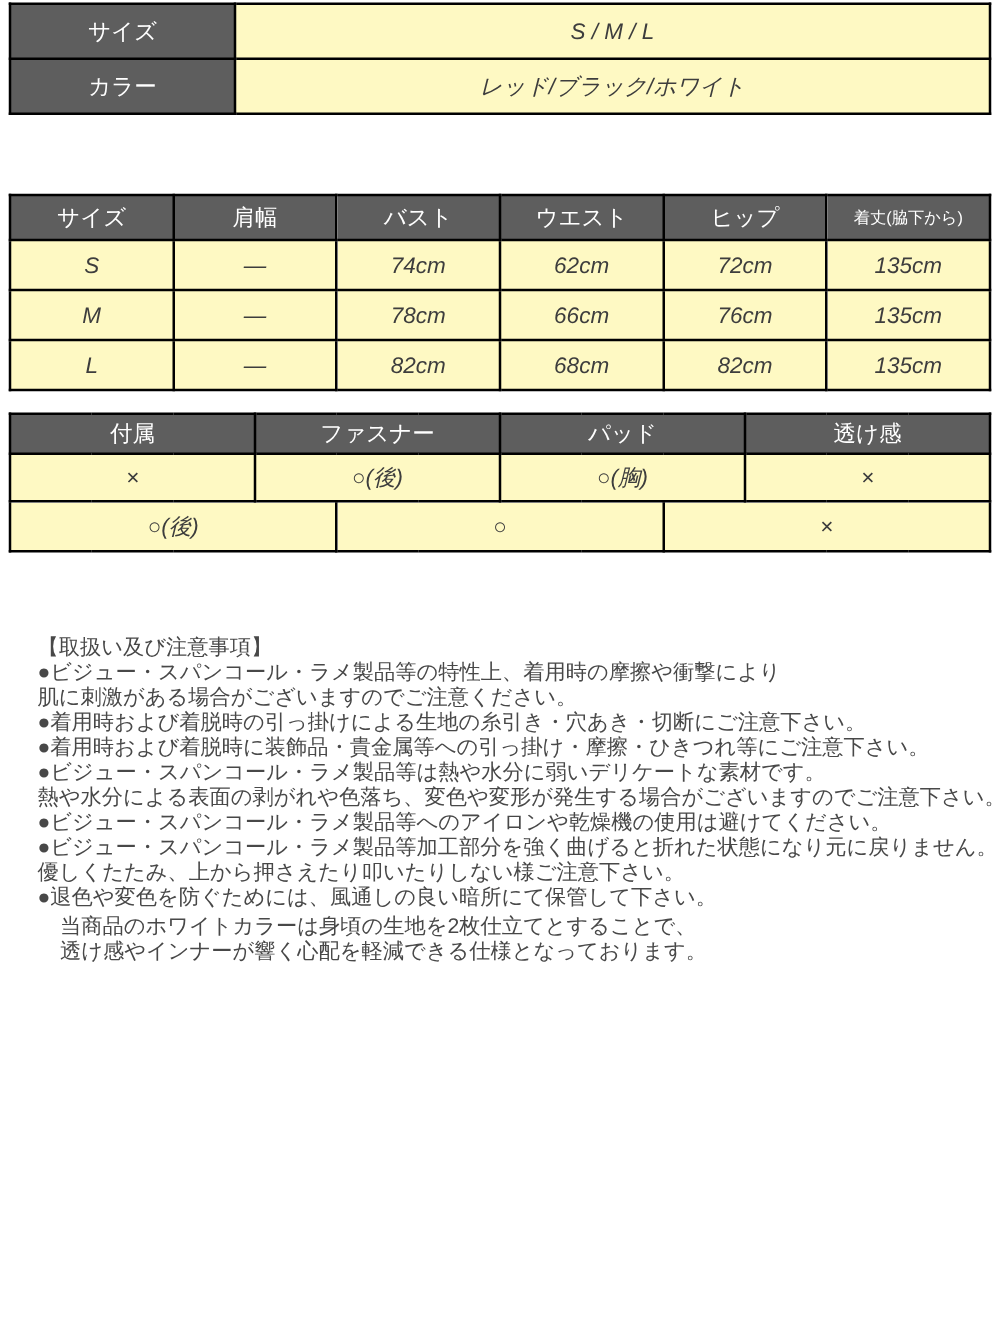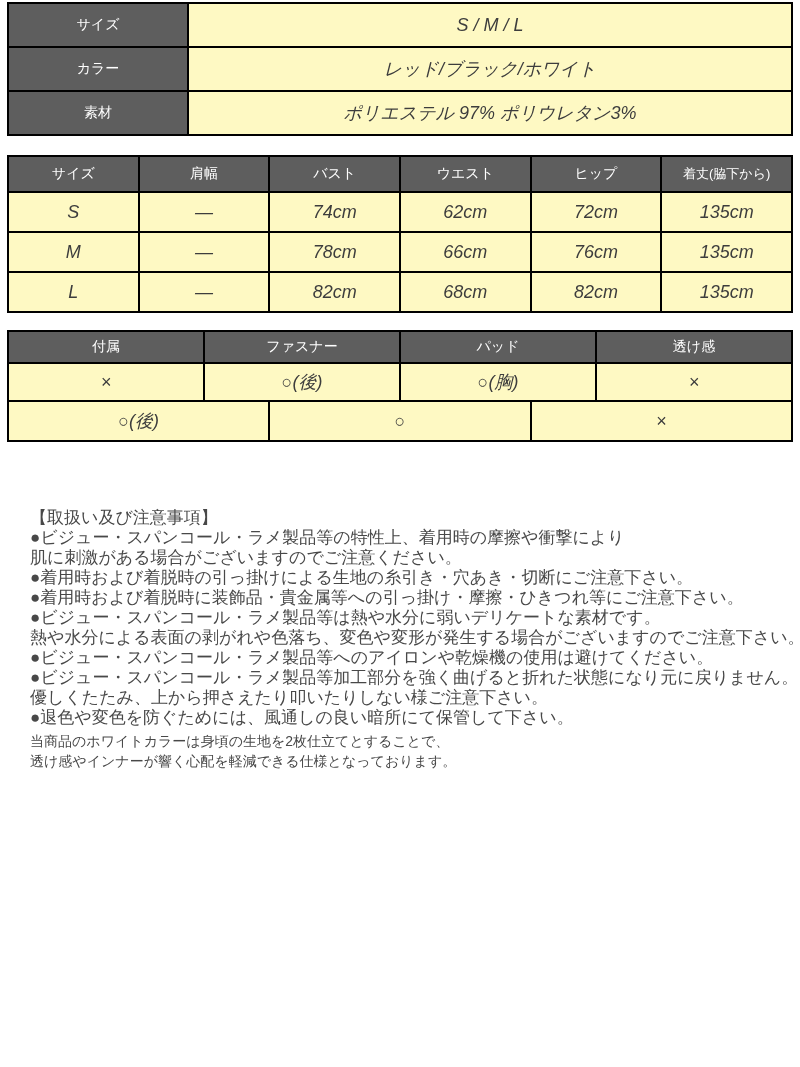--- a/index.html
+++ b/index.html
@@ -9,21 +9,21 @@
     color:#3d3d3d;
   }
   table.t {
     position:absolute; left:7px; width:786px;
     border-collapse:collapse; table-layout:fixed;
   }
   .t th, .t td {
     border:2px solid #000000; text-align:center; vertical-align:middle;
     padding:0; overflow:hidden; white-space:nowrap;
   }
-  .t th { background:#5e5e5e; color:#ffffff; font-weight:normal; font-size:14px; }
+  .t th { background:#5e5e5e; color:#ffffff; font-weight:normal; font-size:18px; }
   .t td { background:#fef9c3; color:#3d3d3d; font-size:18px;font-style:italic; }
 
   .t1 { top:2px; }
   .t1 tr { height:44px; }
   .t1 col.lab { width:180px; }
 
   .t2 { top:155px; }
   .t2 tr.head { height:36px; }
   .t2 tr.data { height:40px; }
   .t2 th.small { font-size:13px; }
@@ -32,44 +32,40 @@
   .t3 tr.h1 { height:32px; }
   .t3 tr.v1 { height:38px; }
   .t3 tr.h2 { height:36px; }
   .t3 tr.v2 { height:40px; }
 
   .notes {
     position:absolute; left:30px; top:508px;
     font-size:17px; line-height:20px; color:#484848; white-space:nowrap;
   }
   .whitenote {
-    position:absolute; left:30px; top:731px;
-    font-size:14px; line-height:20px; color:#484848; white-space:nowrap;
+    position:absolute; left:48px; top:731px;
+    font-size:17px; line-height:20px; color:#484848; white-space:nowrap;
   }
 </style>
 </head>
 <body>
 
 <table class="t t1">
   <colgroup>
       <col class="lab">
       <col>
     </colgroup>
   <tbody>
       <tr>
     <th>サイズ</th>
     <td>S / M / L</td>
   </tr>
   <tr>
     <th>カラー</th>
     <td>レッド/ブラック/ホワイト</td>
-  </tr>
-  <tr>
-    <th>素材</th>
-    <td>ポリエステル 97% ポリウレタン3%</td>
   </tr>
 </tbody>
   </table>
 
 <table class="t t2">
   <colgroup>
       <col>
       <col>
       <col>
       <col>

